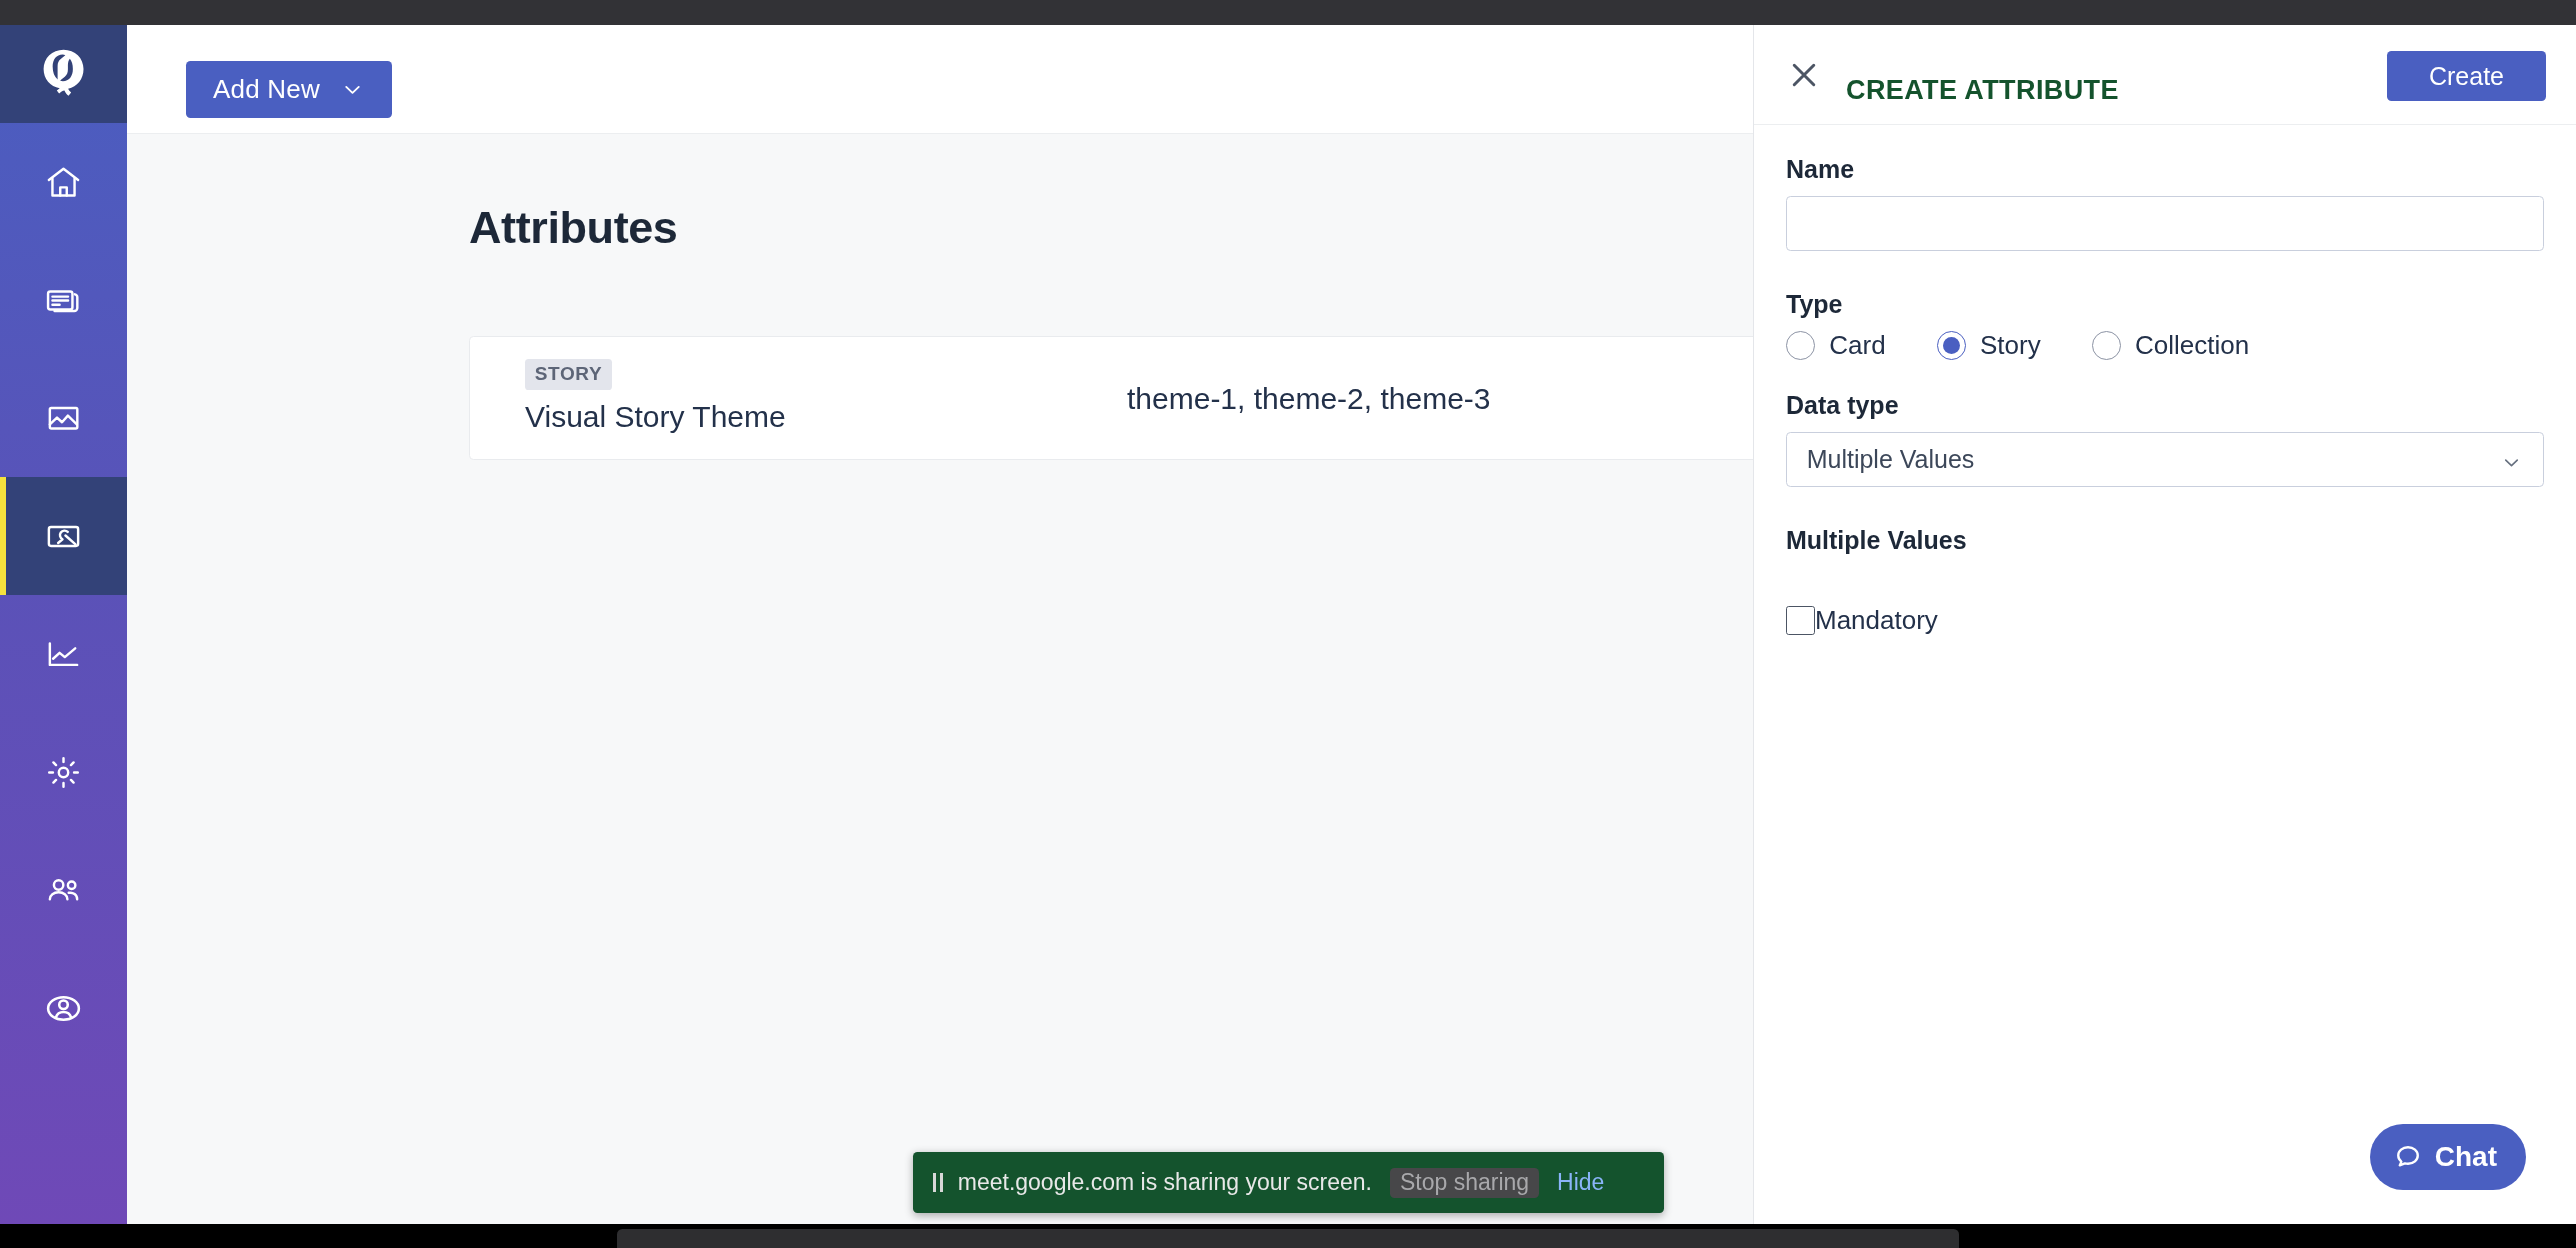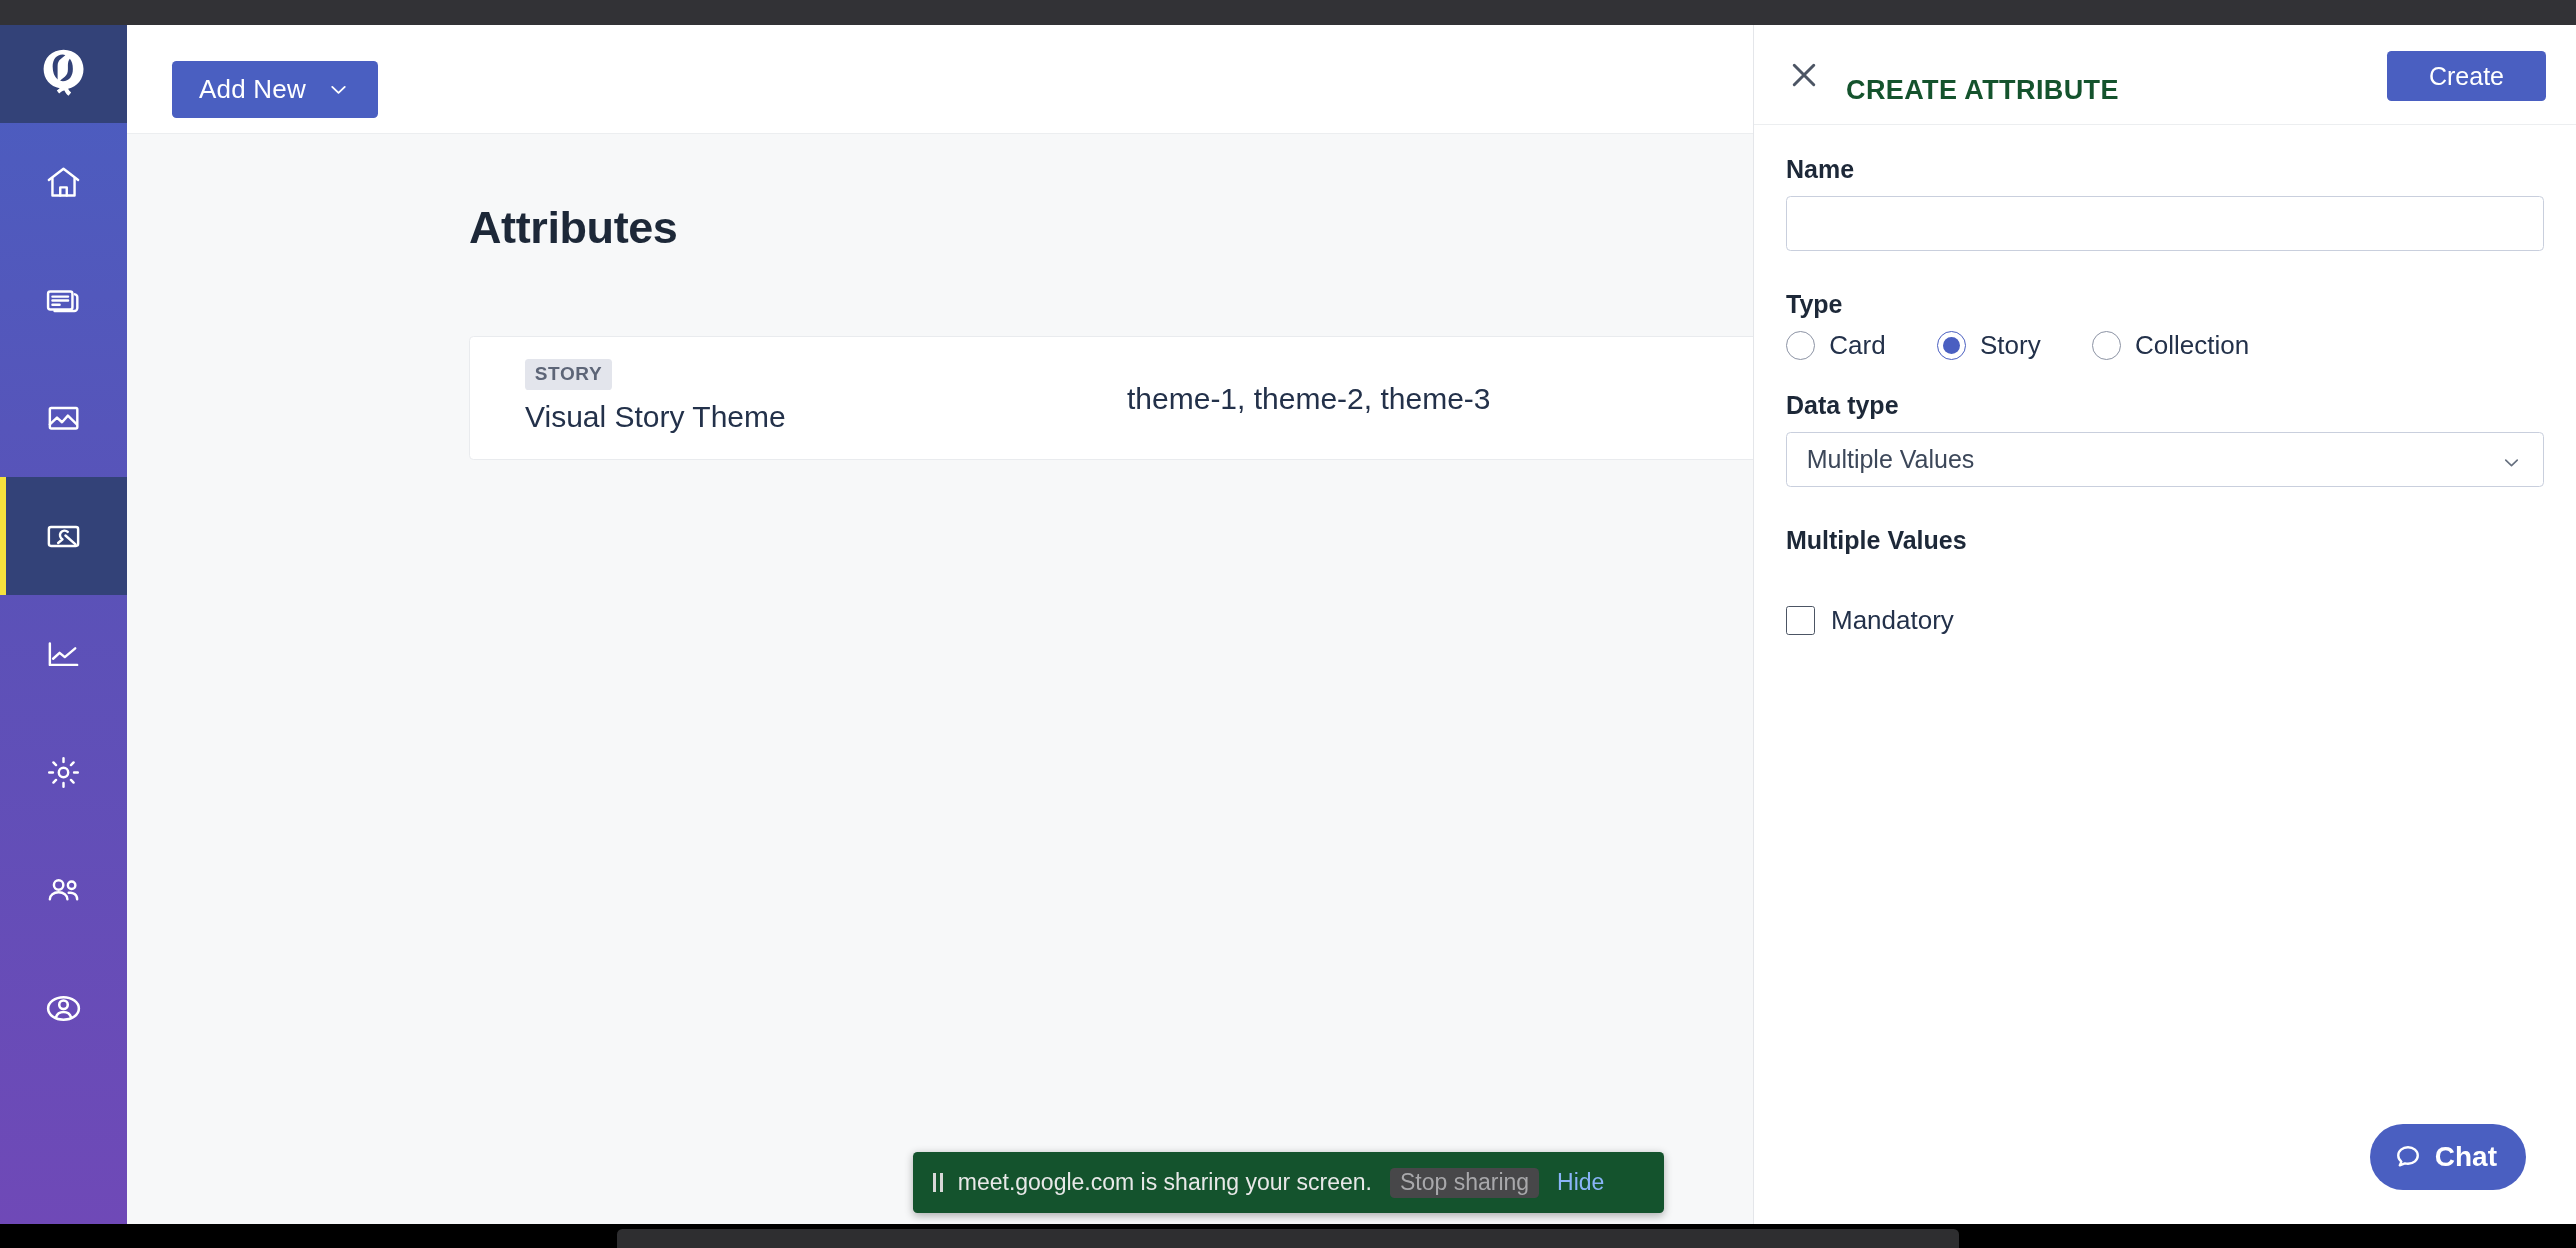--- a/index.html
+++ b/index.html
@@ -55,21 +55,21 @@
     width: 1626px; height: 1199px;
     background: #f7f8f9;
   }
   .topbar {
     position: relative;
     height: 109px;
     background: #ffffff;
     border-bottom: 0.9px solid #eceef0;
   }
   .add-new-btn {
-    position: absolute; left: 45px; top: 36px;
+    position: absolute; left: 59px; top: 36px;
     height: 57px; padding: 0 27px;
     display: flex; align-items: center; gap: 19.7px;
     background: #4a5fc1; color: #ffffff;
     border: none; border-radius: 4.5px;
     font-family: "Liberation Sans", sans-serif;
     font-size: 26px; letter-spacing: 0.2px;
     cursor: pointer;
   }
   .add-new-btn .chev { display: block; }
 
@@ -180,21 +180,21 @@
     border-radius: 50%; background: #4a5fc1;
   }
   .radio-label { margin-left: 14.3px; font-size: 26px; color: #23314a; }
 
   .check-row { display: flex; align-items: center; margin-left: 32px; cursor: pointer; }
   .check-box {
     width: 29px; height: 29px;
     border: 1.8px solid #4c5564; border-radius: 2.7px; background: #ffffff;
     flex: 0 0 auto;
   }
-  .check-label { margin-left: 16px; font-size: 26px; color: #23314a; }
+  .check-label { margin-left: 0; font-size: 26px; color: #23314a; }
   .sp-34 { height: 30px; }
   .sp-44 { height: 39px; }
 
   
   .chat-btn {
     position: absolute; right: 50px; bottom: 34px;
     height: 66px; padding: 0 29px 0 23px;
     display: flex; align-items: center; gap: 12px;
     background: #4a5fc1; color: #ffffff;
     border: none; border-radius: 33px;

